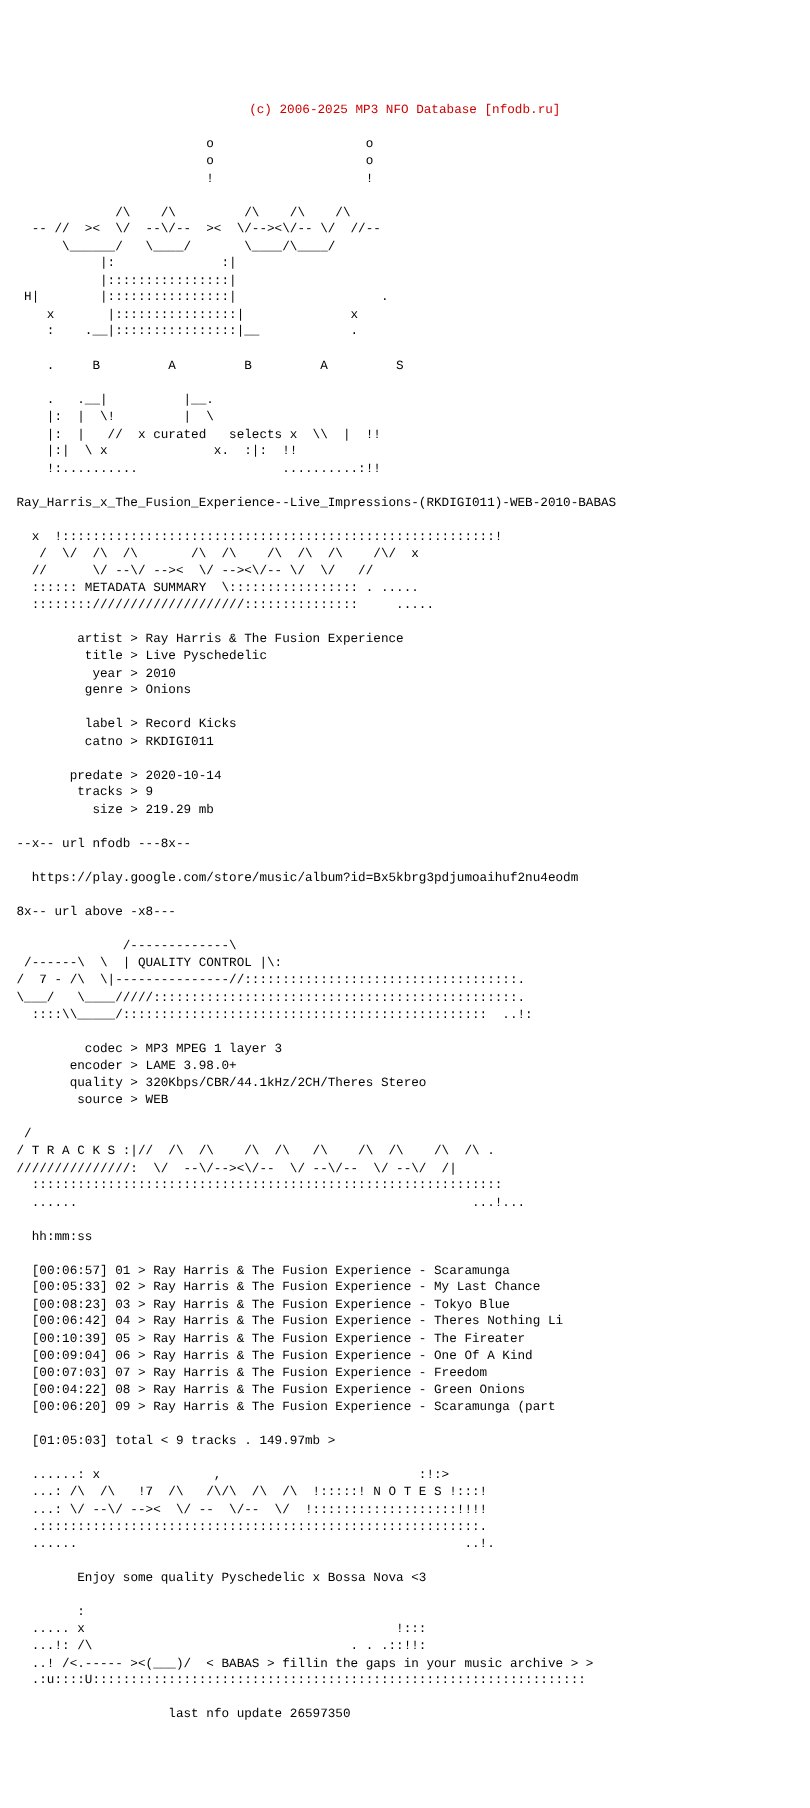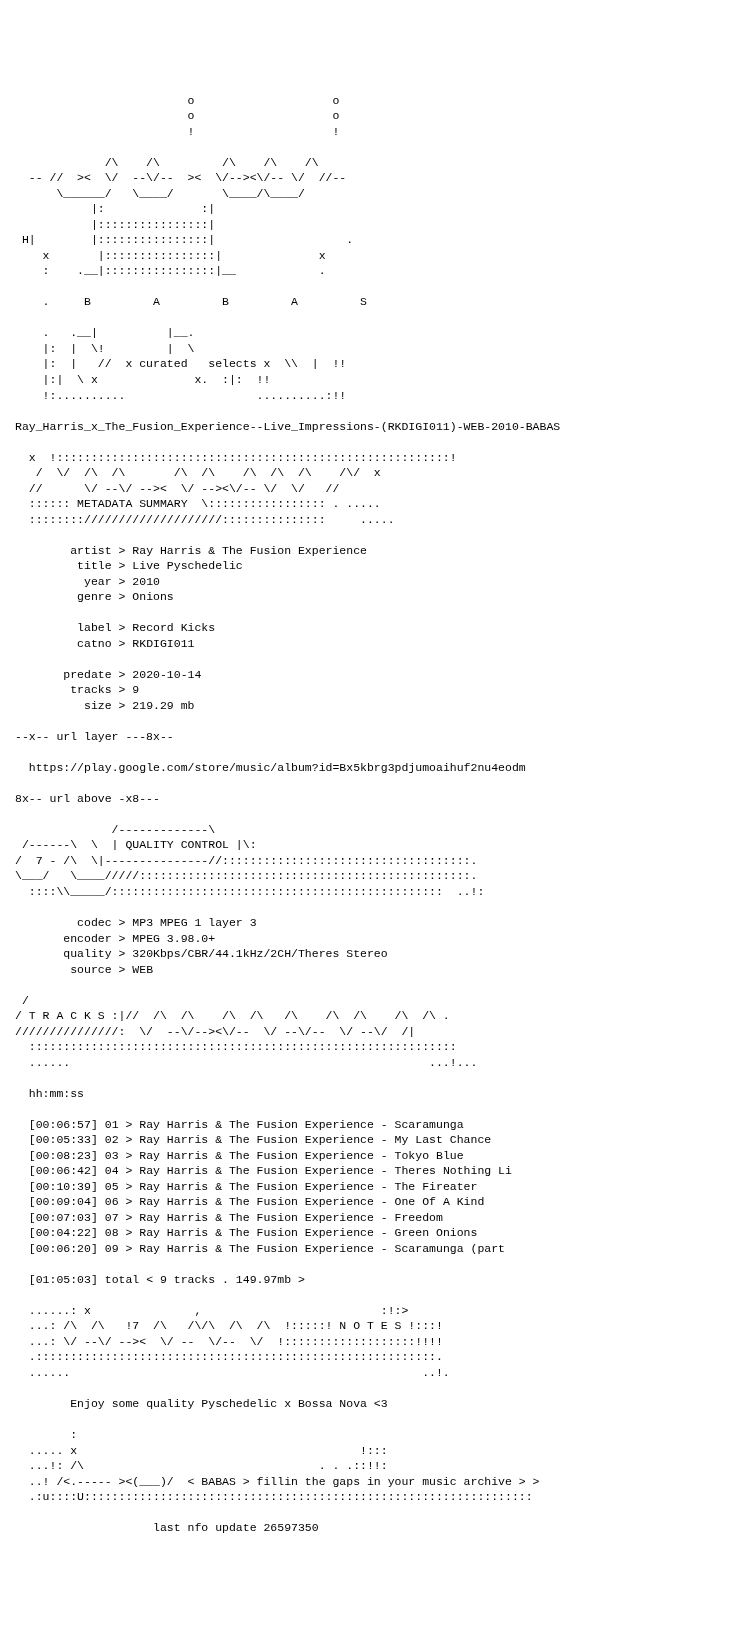--- a/index.html
+++ b/index.html
@@ -28,20 +28,21 @@
       font-size: 11.5px;
       line-height: 1.35;
     }
   </style>
 </head>
 <body>
 
 
 
 <div class="content">
+<span class="header-line">(c) 2006-2025 MP3 NFO Database [nfodb.ru]</span>
 <span>                         o                    o
                          o                    o
                          !                    !
 
              /\    /\         /\    /\    /\
   -- //  &gt;&lt;  \/  --\/--  &gt;&lt;  \/--&gt;&lt;\/-- \/  //--
       \______/   \____/       \____/\____/
            |:              :|
            |::::::::::::::::|
  H|        |::::::::::::::::|                   .
@@ -69,34 +70,34 @@
 <span>          year &gt; <span>2010</span></span>
 <span>         genre &gt; <span>Onions</span></span>
 <span>
          label &gt; <span>Record Kicks</span></span>
 <span>         catno &gt; <span>RKDIGI011</span></span>
 <span>
        predate &gt; <span>2020-10-14</span></span>
 <span>        tracks &gt; <span>9</span></span>
 <span>          size &gt; <span>219.29 mb</span></span>
 
-<span>--x-- url layer ---8x--</span>
+<span>--x-- url nfodb ---8x--</span>
 
   <span>https://play.google.com/store/music/album?id=Bx5kbrg3pdjumoaihuf2nu4eodm</span>
 
 <span>8x-- url above -x8---</span>
 
 <span>              /-------------\
  /------\  \  | QUALITY CONTROL |\:
 /  7 - /\  \|---------------//::::::::::::::::::::::::::::::::::::.
 \___/   \____/////::::::::::::::::::::::::::::::::::::::::::::::::.
   ::::\\_____/::::::::::::::::::::::::::::::::::::::::::::::::  ..!:</span>
 
 <span>         codec &gt; <span>MP3 MPEG 1 layer 3</span></span>
-<span>       encoder &gt; <span>MPEG 3.98.0+</span></span>
+<span>       encoder &gt; <span>LAME 3.98.0+</span></span>
 <span>       quality &gt; <span>320Kbps/CBR/44.1kHz/2CH/Theres Stereo</span></span>
 <span>        source &gt; <span>WEB</span></span>
 
 <span> /
 / T R A C K S :|//  /\  /\    /\  /\   /\    /\  /\    /\  /\ .
 ///////////////:  \/  --\/--&gt;&lt;\/--  \/ --\/--  \/ --\/  /|
   ::::::::::::::::::::::::::::::::::::::::::::::::::::::::::::::
   ......                                                    ...!...</span>
 
   <span>hh:mm:ss</span>

